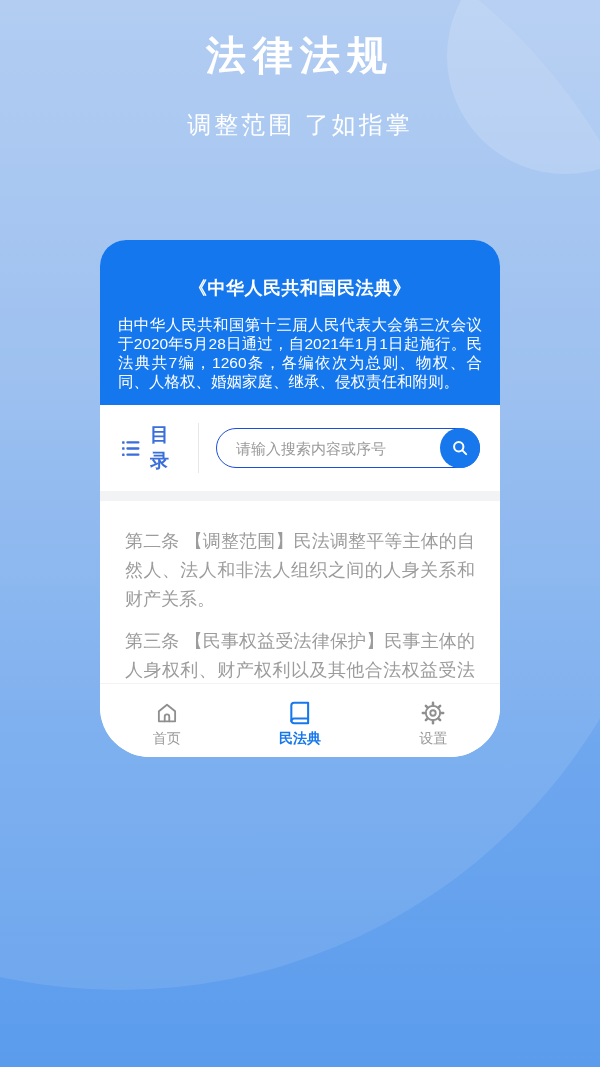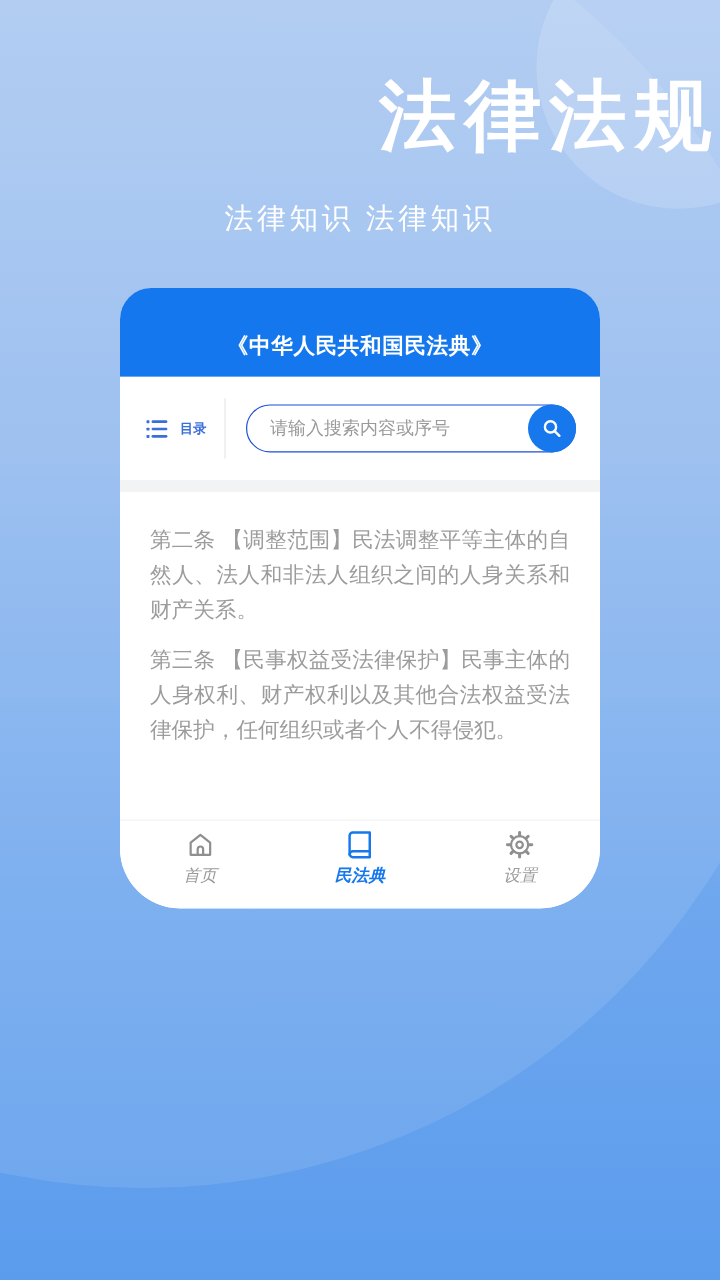--- a/index.html
+++ b/index.html
@@ -9,42 +9,42 @@
     position: relative;
     overflow: hidden;
     background: linear-gradient(180deg, #abc8f1 0%, #93baef 35%, #6fa7ee 70%, #5b9ced 100%);
   }
   .bg-circle { position: absolute; border-radius: 50%; pointer-events: none; }
   .bg-circle.top-right { left: 447px; top: -62px; width: 236px; height: 236px; background: rgba(255,255,255,0.16); }
   .bg-circle.big-left  { left: -440px; top: -130px; width: 1120px; height: 1120px; background: rgba(255,255,255,0.10); }
 
   
   .hero { position: absolute; left: 0; top: 0; width: 100%; text-align: center; color: #ffffff; z-index: 1; }
-  .hero-title { margin-top: 53px; font-size: 64px; font-weight: bold; letter-spacing: 7px; text-align: right; }
+  .hero-title { margin-top: 28px; font-size: 40px; font-weight: bold; letter-spacing: 7px; }
   .hero-subtitle { margin-top: 26px; font-size: 24px; letter-spacing: 3px; }
 
   
   .card {
     position: absolute; left: 100px; top: 240px; width: 400px; height: 517px;
     background: #ffffff; border-radius: 26px 26px 50px 50px;
     overflow: hidden; display: flex; flex-direction: column; z-index: 2;
   }
   .card-header {
     background: #1577ee; color: #ffffff;
     padding: 36px 18px 14px 18px; flex: 0 0 auto;
   }
   .card-header-title { text-align: center; font-size: 18px; font-weight: bold; letter-spacing: 0.5px; }
   .card-header-desc {
     margin-top: 15px; font-size: 15.5px; line-height: 19px;
     text-align: justify; text-justify: inter-ideograph;
   }
 
   
   .toolbar { flex: 0 0 86px; display: flex; align-items: center; padding: 0 20px; background: #ffffff; }
-  .toc { display: flex; align-items: center; gap: 9px; color: #3a6ed8; font-size: 11px; font-weight: bold; cursor: pointer; }
+  .toc { display: flex; align-items: center; gap: 9px; color: #3a6ed8; font-size: 19px; font-weight: bold; cursor: pointer; }
   .vsep { width: 1px; height: 50px; background: #e7e7e7; margin: 0 17px 0 15px; }
   .search-pill {
     flex: 1; position: relative; height: 40px;
     border: 1px solid #1d4ed8; border-radius: 20px; background: #ffffff;
     display: flex; align-items: center;
   }
   .search-pill input {
     flex: 1; border: none; outline: none; background: transparent;
     padding: 0 44px 0 19px; font-size: 15px; color: #555;
     font-family: "Liberation Sans", "DejaVu Sans", sans-serif;
@@ -64,41 +64,42 @@
     flex: 1 1 auto; overflow: hidden;
     padding: 26px 25px 0 25px;
     font-size: 18px; line-height: 29px; color: #9c9c9c;
     text-align: justify; text-justify: inter-ideograph;
   }
   .content p { margin-bottom: 13px; }
 
   
   .tabbar {
     flex: 0 0 74px; background: #ffffff; border-top: 1px solid #f3f3f3;
-    display: flex; align-items: flex-start; font-style: italic;
+    display: flex; align-items: center;
   }
   .tab-item { flex: 1; display: flex; flex-direction: column; align-items: center; justify-content: flex-start; padding-top: 7px; cursor: pointer; }
   .tab-item .tab-label { margin-top: 4px; font-size: 14px; color: #9a9a9a; }
   .tab-item.active .tab-label { color: #1678ec; font-weight: bold; }
 </style>
 </head>
 <body>
 
 <div class="bg-circle big-left"></div>
 <div class="bg-circle top-right"></div>
 
 <div class="hero">
   <div class="hero-title">法律法规</div>
-  <div class="hero-subtitle">法律知识 法律知识</div>
+  <div class="hero-subtitle">调整范围 了如指掌</div>
 </div>
 
 <div class="card">
 
   <div class="card-header">
     <div class="card-header-title">《中华人民共和国民法典》</div>
+    <div class="card-header-desc">由中华人民共和国第十三届人民代表大会第三次会议于2020年5月28日通过，自2021年1月1日起施行。民法典共7编，1260条，各编依次为总则、物权、合同、人格权、婚姻家庭、继承、侵权责任和附则。</div>
   </div>
 
   <div class="toolbar">
     <div class="toc">
       <span style="display:flex;">
         <svg width="21" height="21" viewBox="0 0 24 24" fill="none">
           <g stroke="#3a6ed8" stroke-width="2.6" stroke-linecap="round">
             <line x1="8.5" y1="5" x2="21" y2="5"></line>
             <line x1="8.5" y1="12" x2="21" y2="12"></line>
             <line x1="8.5" y1="19" x2="21" y2="19"></line>

